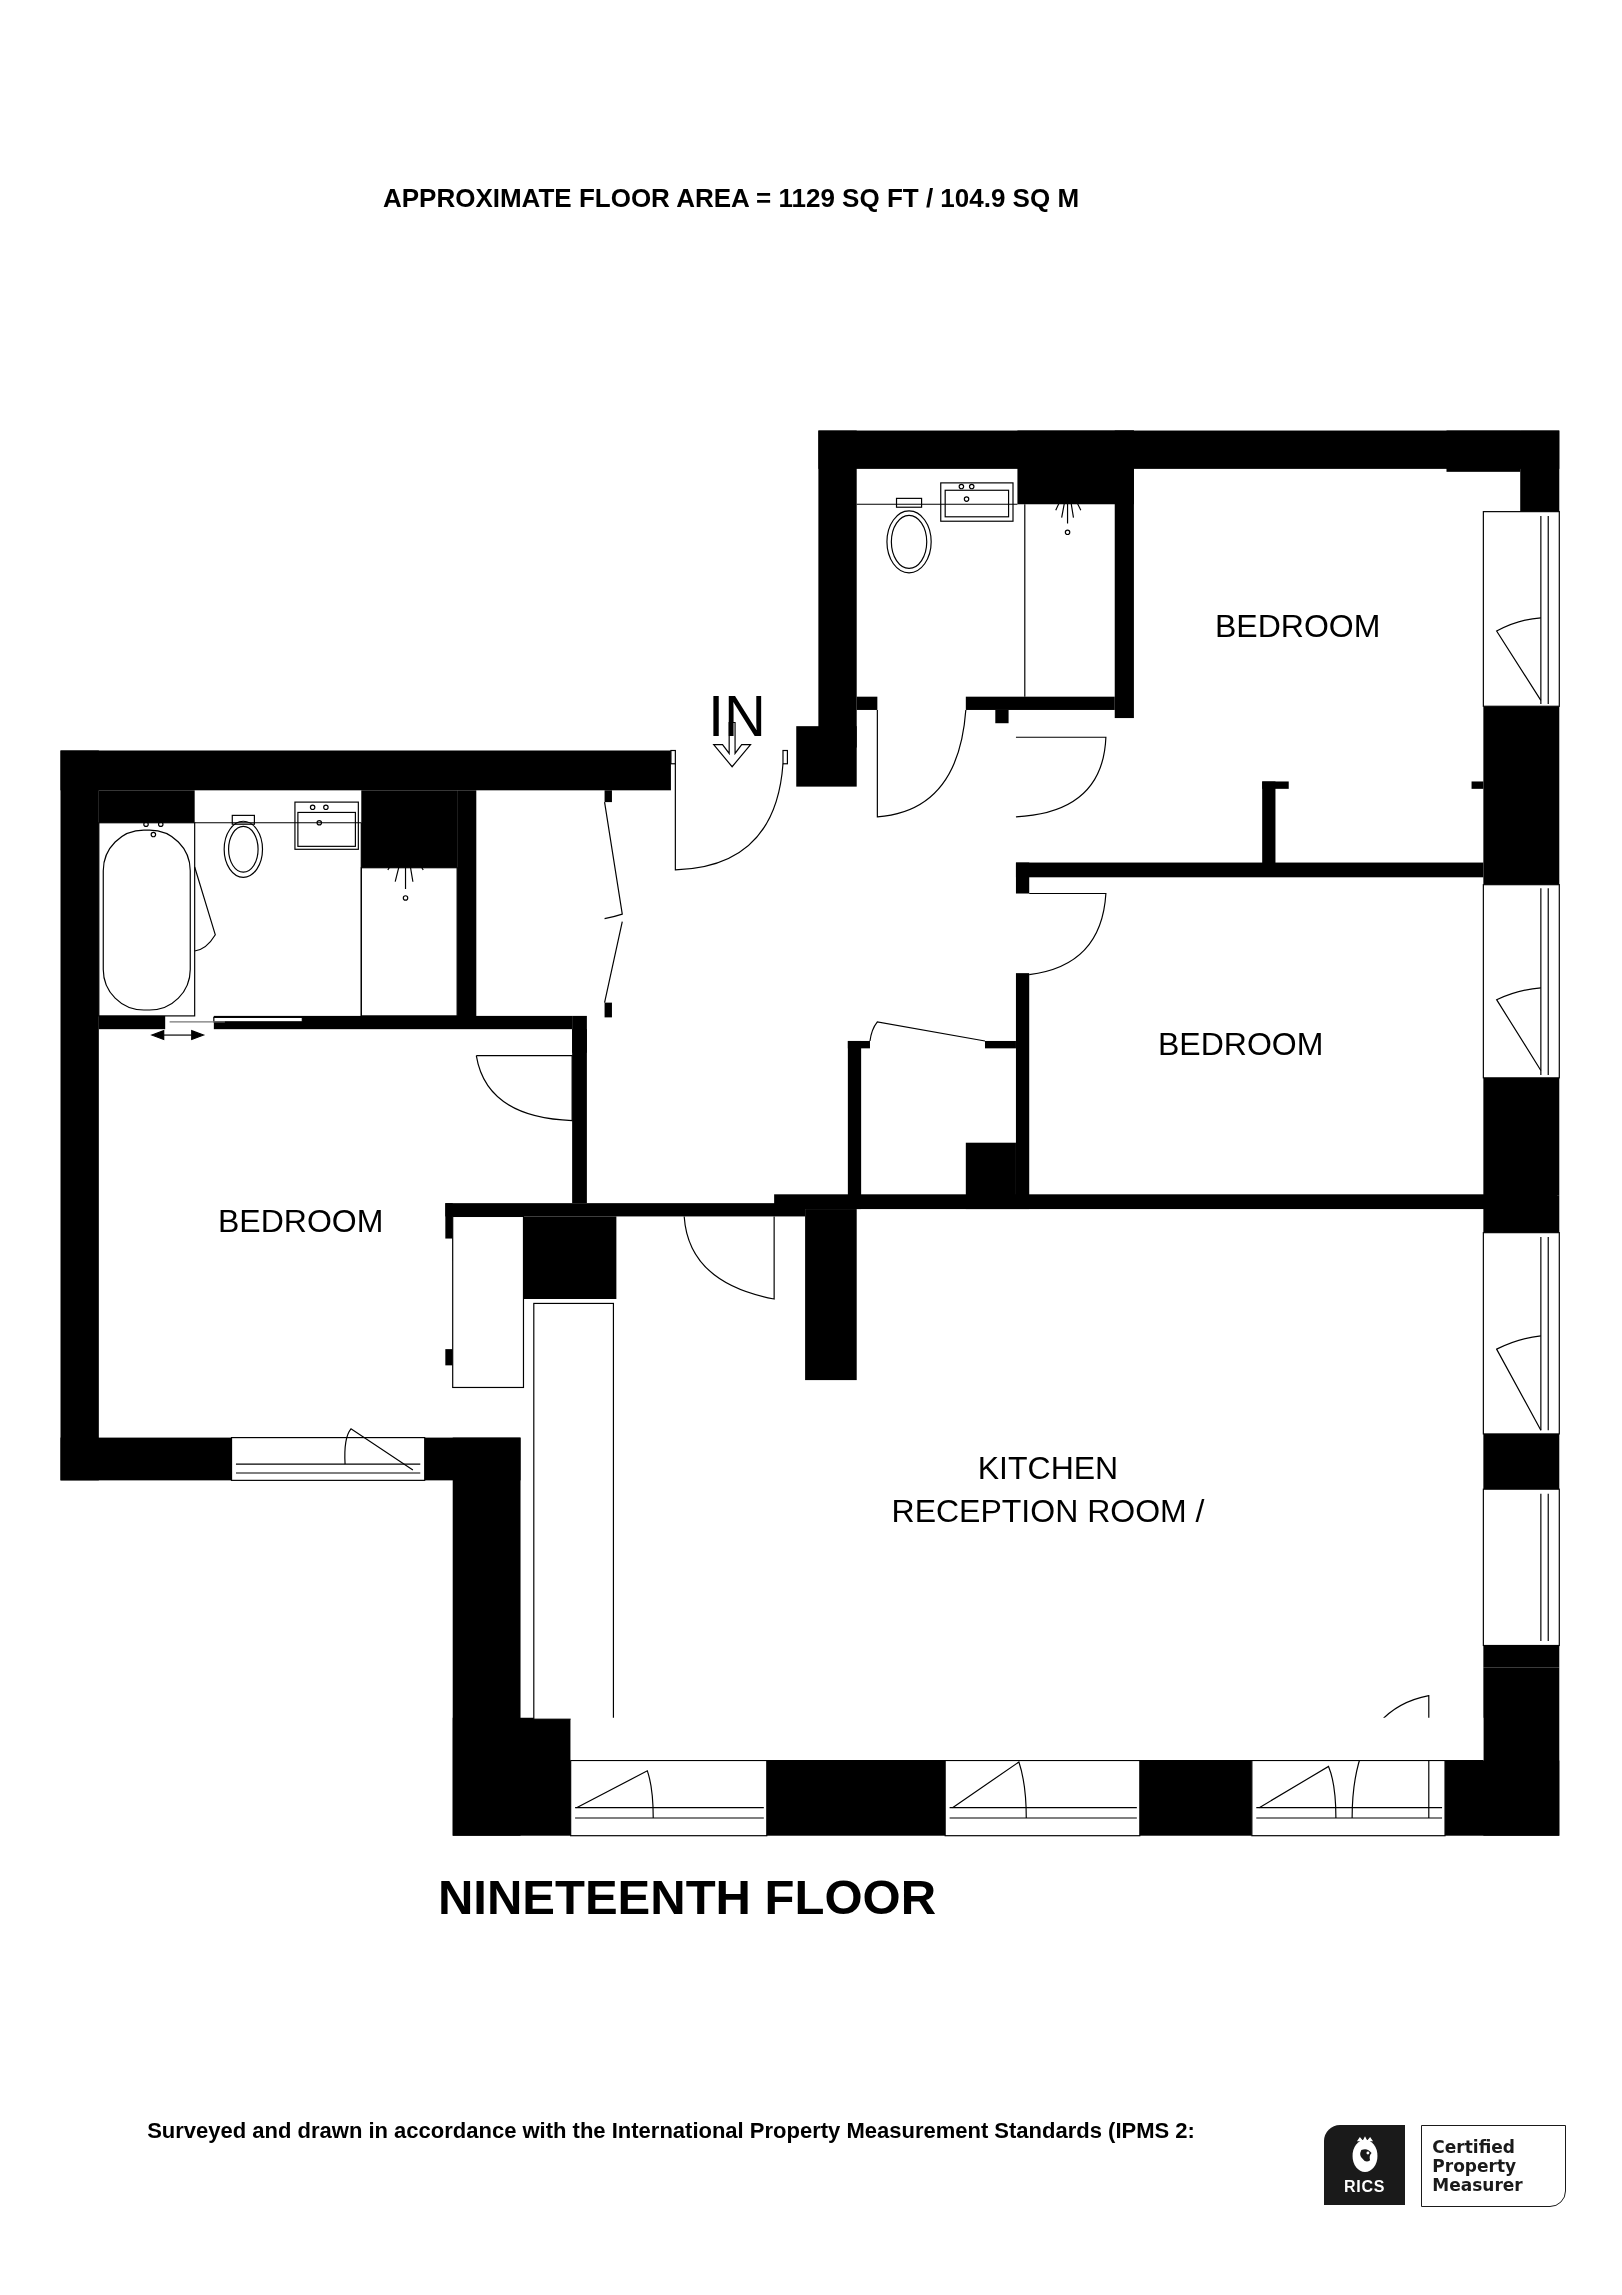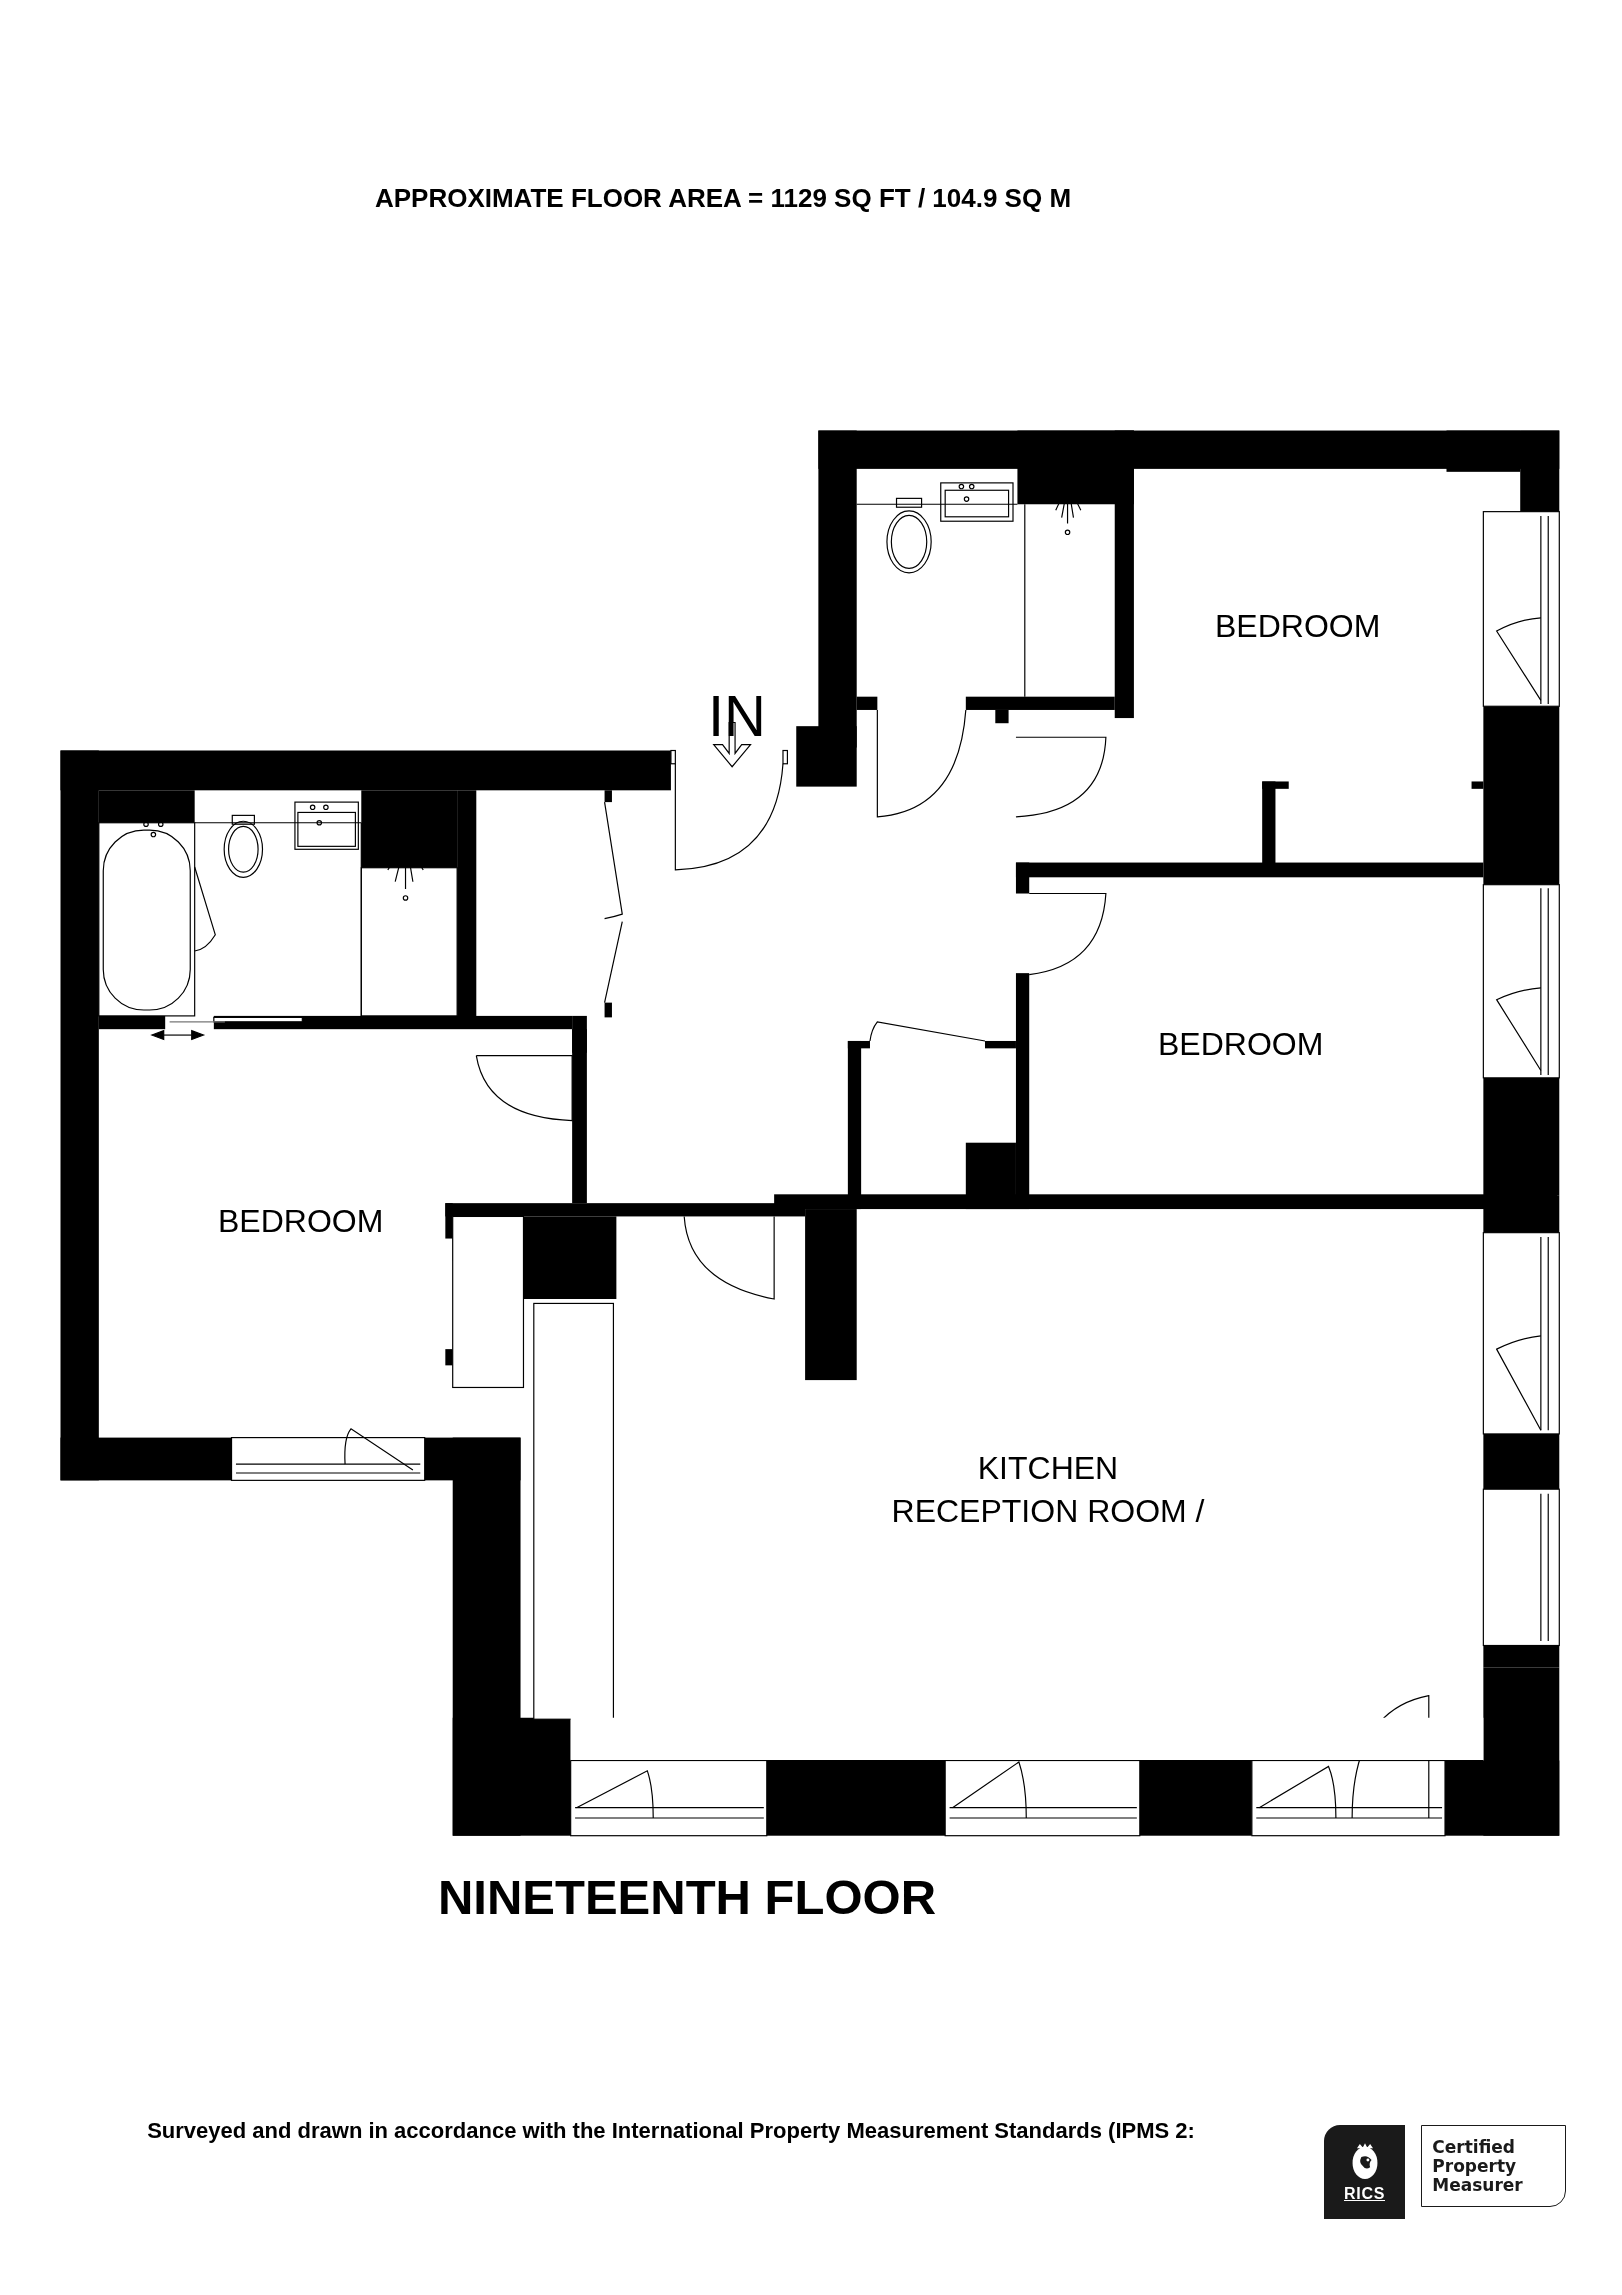--- a/index.html
+++ b/index.html
@@ -1,18 +1,18 @@
 <!DOCTYPE html>
 <html style="font-size:11.8px"><head>
 <meta charset="utf-8">
 <style>
   html, body { margin: 0; padding: 0; background: #ffffff; }
   body { width: 1622px; height: 2295px; position: relative; overflow: hidden; font-family: "Liberation Sans", sans-serif; color: #000; }
   .title-area {
-    position: absolute; left: 0; top: 183px; width: 1446px; text-align: center;
+    position: absolute; left: 8px; top: 183px; width: 1446px; text-align: center;
     font-family: "Liberation Sans", sans-serif; font-weight: bold; font-size: 26px; letter-spacing: 0px;
   }
   .floor-name {
     position: absolute; left: 0; top: 1869px; width: 1448px; text-align: center;
     padding-right: 74px; box-sizing: border-box;
     font-family: "Liberation Sans", sans-serif; font-weight: bold; font-size: 49px;
   }
   .plan { position: absolute; left: 0; top: 0; width: 1622px; height: 2295px; }
   .room-label {
     position: absolute; font-family: "Liberation Sans", sans-serif; font-size: 32px;
@@ -21,22 +21,22 @@
   .in-label { position: absolute; left: 708px; top: 682px; font-size: 58px; font-family: "Liberation Sans", sans-serif; }
   .footer-text {
     position: absolute; left: 29.5px; top: 2115px; width: 1283px; text-align: center;
     font-family: "Liberation Sans", sans-serif; font-weight: bold; font-size: 22px; line-height: 31px;
   }
   .rics-badge {
     position: absolute; left: 1324px; top: 2125px; width: 242px; height: 83px;
     display: flex;
   }
   .rics-left {
-    width: 81px; height: 94px; background: #1a1a1a; border-radius: 16px 0 0 0;
-    display: flex; flex-direction: column; align-items: center; justify-content: center; color: #fff; text-decoration: underline;
+    width: 81px; height: 80px; background: #1a1a1a; border-radius: 16px 0 0 0;
+    display: flex; flex-direction: column; align-items: center; justify-content: center; color: #fff;
   }
   .rics-lion { width: 34px; height: 41px; }
   .rics-word { font-family: "Liberation Sans", sans-serif; font-weight: bold; font-size: 16px; letter-spacing: 0.7px; margin-top: 2.9px; }
   .rics-right {
     margin-left: 16px; flex: 1; height: 80px; border: 1.5px solid #1a1a1a; border-radius: 0 0 16px 0;
     display: flex; flex-direction: column; justify-content: center; padding-left: 10.3px;
     font-family: "DejaVu Sans", sans-serif; font-weight: bold; font-size: 17px; line-height: 19px; color: #1a1a1a;
   }
 </style>
 </head>

